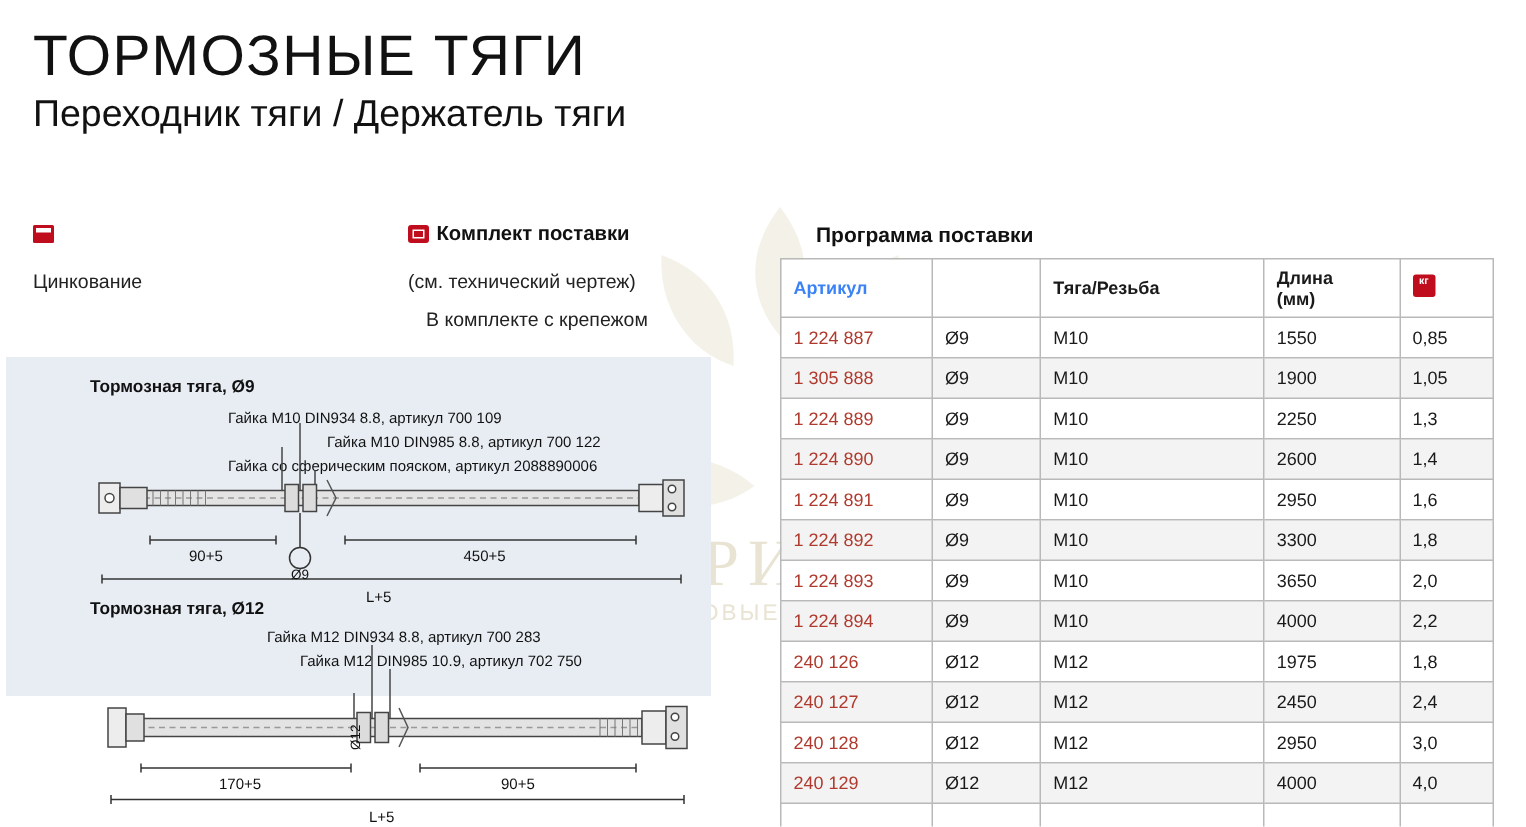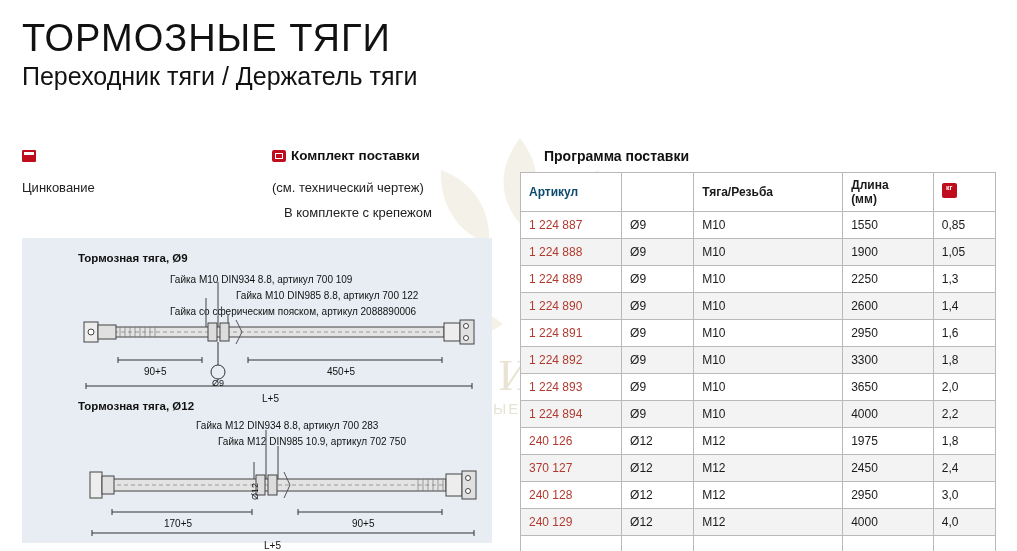--- a/index.html
+++ b/index.html
@@ -102,22 +102,22 @@
   }
   .col-text{
     position:absolute;
     font-size:13px;
     color:#222;
   }
 
   
   .drawing{
     position:absolute;
-    left:22px;top:238px;
-    width:470px;height:305px;
+    left:4px;top:238px;
+    width:470px;height:226px;
     background:#e7edf3;
   }
   .dw-label{
     position:absolute;
     font-size:11.5px;
     font-weight:bold;
     color:#111;
     white-space:nowrap;
   }
   .dw-note{
@@ -160,21 +160,21 @@
     vertical-align:middle;
     background:#ffffff;
   }
   table.prog thead th{
     background:#fff;
     font-weight:bold;
     font-size:12px;
     height:38px;
     vertical-align:middle;
   }
-  .c-art{width:98px;color:#0c4a6e;}
+  .c-art{width:98px;color:#3b82f6;}
   .c-dia{width:68px;}
   .c-thr{width:168px;}
   .c-len{width:88px;text-align:left;}
   .c-w{width:54px;}
   td.art{color:#b03a2e;}
   tr.alt td{background:#f3f3f3;}
   .wicon{
     display:inline-block;
     width:15px;height:15px;
     background:#c00d1e;
@@ -344,21 +344,21 @@
     </thead>
     <tbody id="tbody">
         <tr>
           <td class="art c-art">1 224 887</td>
           <td class="c-dia">Ø9</td>
           <td class="c-thr">M10</td>
           <td class="c-len">1550</td>
           <td class="c-w">0,85</td>
         </tr>
         <tr class="alt">
-          <td class="art c-art">1 224 888</td>
+          <td class="art c-art">1 305 888</td>
           <td class="c-dia">Ø9</td>
           <td class="c-thr">M10</td>
           <td class="c-len">1900</td>
           <td class="c-w">1,05</td>
         </tr>
         <tr>
           <td class="art c-art">1 224 889</td>
           <td class="c-dia">Ø9</td>
           <td class="c-thr">M10</td>
           <td class="c-len">2250</td>
@@ -400,21 +400,21 @@
           <td class="c-w">2,2</td>
         </tr>
         <tr>
           <td class="art c-art">240 126</td>
           <td class="c-dia">Ø12</td>
           <td class="c-thr">M12</td>
           <td class="c-len">1975</td>
           <td class="c-w">1,8</td>
         </tr>
         <tr class="alt">
-          <td class="art c-art">370 127</td>
+          <td class="art c-art">240 127</td>
           <td class="c-dia">Ø12</td>
           <td class="c-thr">M12</td>
           <td class="c-len">2450</td>
           <td class="c-w">2,4</td>
         </tr>
         <tr>
           <td class="art c-art">240 128</td>
           <td class="c-dia">Ø12</td>
           <td class="c-thr">M12</td>
           <td class="c-len">2950</td>

